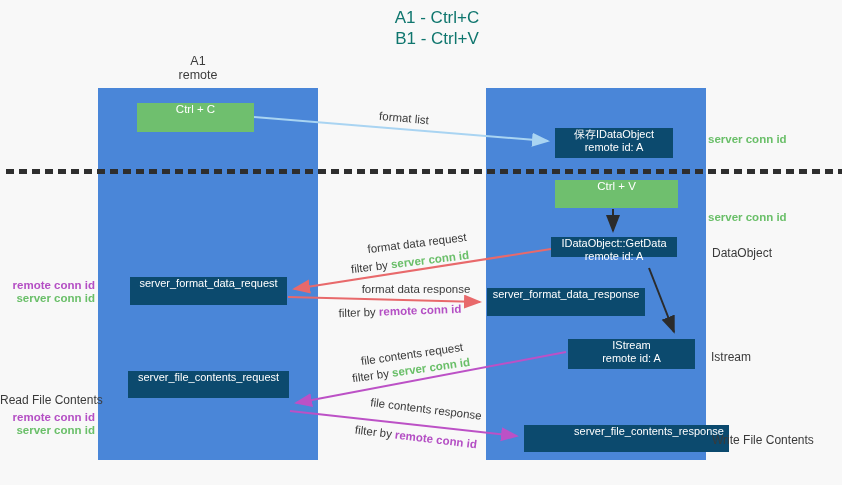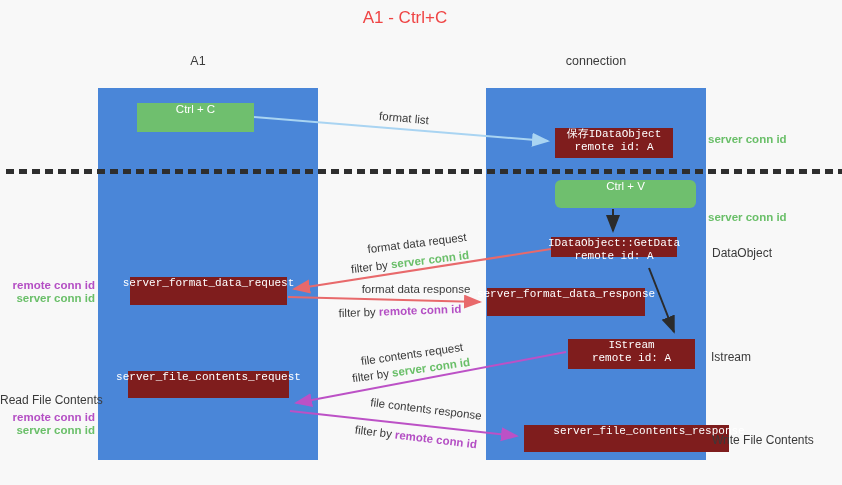--- a/index.html
+++ b/index.html
@@ -4,59 +4,60 @@
 <style>
   html,body { margin:0; padding:0; }
   body {
     width:842px; height:485px; position:relative; overflow:hidden;
     background:#f8f8f8;
     font-family:"Liberation Sans", sans-serif;
     color:#3a3a3a;
   }
   .abs { position:absolute; }
   .title {
-    left:284px; top:7px; width:242px; text-align:center;
-    font-size:17px; line-height:21px; color:#ef4444;
+    left:316px; top:7px; width:242px; text-align:center;
+    font-size:17px; line-height:21px; color:#0f766e;
   }
   .col-header {
     top:54px; width:220px; text-align:center;
     font-size:12.5px; line-height:14px; color:#3c3c3c;
   }
   .lane { top:88px; width:220px; height:372px; background:#4a86d8; }
   .dashline {
     left:6px; top:169px; width:836px; height:5px;
     background:repeating-linear-gradient(90deg,#2e2e2e 0 8px, rgba(0,0,0,0) 8px 13px);
   }
   .node {
     display:flex; flex-direction:column; align-items:center; 
     color:#fff; font-size:11px; line-height:13px; text-align:center; white-space:nowrap;
   }
   .green  { background:#6fbf6e; }
-  .orange { background:#7f1d1d;font-family:Liberation Mono, monospace; }
+  .orange { background:#0c4a6e; }
   .lbl { font-size:11.5px; white-space:nowrap; color:#3a3a3a; }
   .rot { transform-origin:center center; }
   .bold { font-weight:bold; }
   .c-green  { color:#6abf69; }
   .c-purple { color:#b44fc4; }
   .right-align { text-align:right; }
   .lh13 { line-height:13px; }
   svg.arrows { position:absolute; left:0; top:0; pointer-events:none; }
 </style>
 </head>
 <body>
 
 <div class="abs title">
   <div>A1 - Ctrl+C</div>
+  <div>B1 - Ctrl+V</div>
 </div>
 
 <div class="abs col-header" style="left:88px;">
   <div>A1</div>
+  <div>remote</div>
 </div>
 <div class="abs col-header" style="left:486px;">
-  <div>connection</div>
 </div>
 
 <div class="abs lane" style="left:98px;"></div>
 <div class="abs lane" style="left:486px;"></div>
 
 <div class="abs dashline"></div>
 
 <svg class="arrows" width="842" height="485" viewBox="0 0 842 485">
   <defs>
     <marker id="m-blue" markerWidth="10" markerHeight="8" refX="8" refY="3.5" orient="auto">
@@ -81,21 +82,21 @@
   <line x1="290" y1="411" x2="517" y2="436" stroke="#bc51c6" stroke-width="2" marker-end="url(#m-mag)"></line>
 </svg>
 
 <div class="abs node green" style="left:137px; top:103px; width:117px; height:29px; font-size:11.5px;">
   <div>Ctrl + C</div>
 </div>
 <div class="abs node orange" style="left:555px; top:128px; width:118px; height:30px;">
   <div>保存IDataObject</div>
   <div>remote id: A</div>
 </div>
-<div class="abs node green" style="left:555px; top:180px; width:141px; height:28px; font-size:11.5px;border-radius:6px;">
+<div class="abs node green" style="left:555px; top:180px; width:123px; height:28px; font-size:11.5px;">
   <div>Ctrl + V</div>
 </div>
 <div class="abs node orange" style="left:551px; top:237px; width:126px; height:20px;">
   <div>IDataObject::GetData</div>
   <div>remote id: A</div>
 </div>
 <div class="abs node orange" style="left:130px; top:277px; width:157px; height:28px;">
   <div>server_format_data_request</div>
 </div>
 <div class="abs node orange" style="left:487px; top:288px; width:158px; height:28px;">

